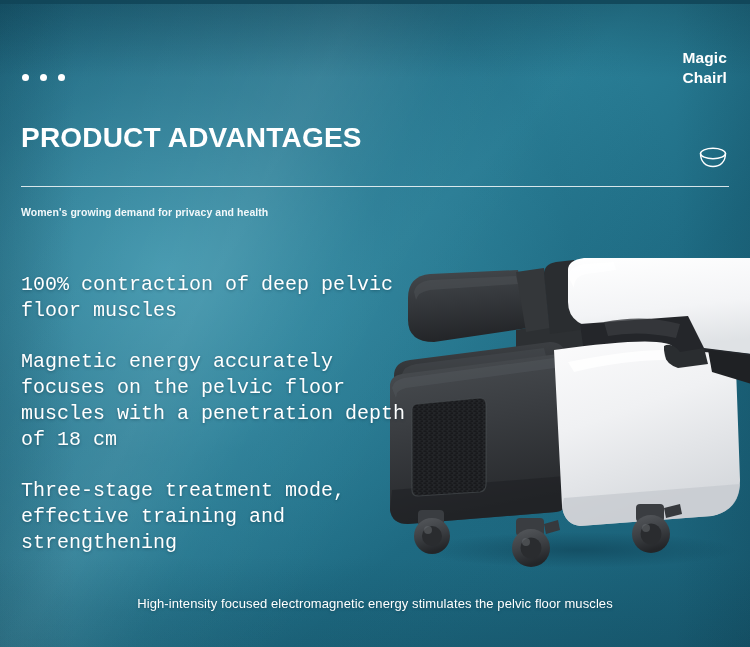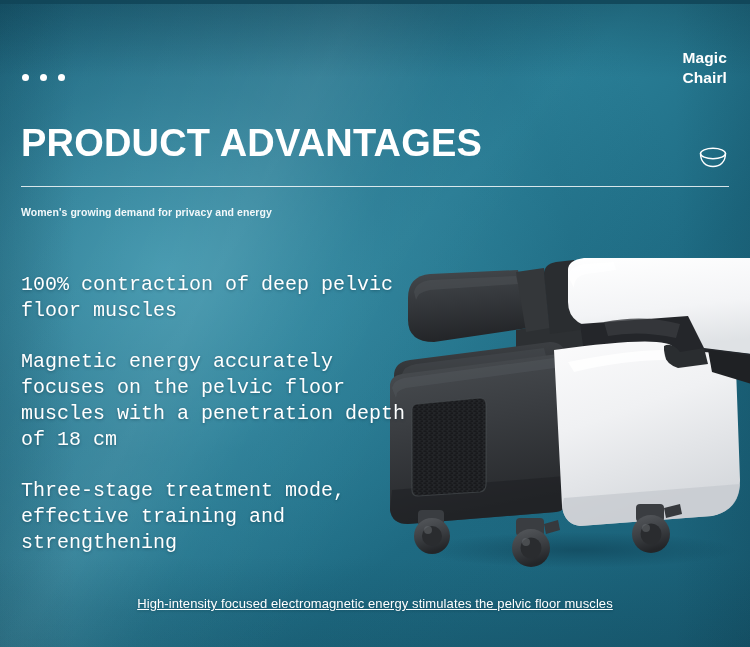--- a/index.html
+++ b/index.html
@@ -94,21 +94,21 @@
   .logo-mark {
     position: absolute;
     top: 145px; right: 20px;
     width: 34px; height: 26px;
   }
 
   .page-title {
     position: absolute;
     top: 124px; left: 21px;
     color: #ffffff;
-    font-size: 38px;
+    font-size: 28px;
     font-weight: bold;
     letter-spacing: 0.2px;
     line-height: 1;
   }
 
   .divider {
     position: absolute;
     top: 186px; left: 21px;
     width: 708px; height: 1px;
     background: rgba(255,255,255,0.82);
@@ -143,21 +143,20 @@
   
   .footer-caption {
     position: absolute;
     bottom: 36px; left: 0;
     width: 750px;
     text-align: center;
     color: #ffffff;
     font-size: 13px;
     letter-spacing: 0.1px;
     text-shadow: 0 1px 3px rgba(6,40,54,0.35);
-    text-decoration: underline;
   }
 
   
   .product {
     position: absolute;
     top: 258px;
     left: 368px;
     width: 384px;
     height: 312px;
     z-index: 4;
@@ -185,21 +184,21 @@
 
   <div class="logo-mark">
     <svg viewBox="0 0 34 26" fill="none" xmlns="http://www.w3.org/2000/svg">
       <ellipse cx="17" cy="8.5" rx="12.5" ry="5.2" stroke="#ffffff" stroke-width="1.4"></ellipse>
       <path d="M4.5 8.5 C4.5 16.5 9.5 21.5 17 21.5 C24.5 21.5 29.5 16.5 29.5 8.5" stroke="#ffffff" stroke-width="1.4" stroke-linecap="round"></path>
     </svg>
   </div>
 
   <div class="page-title">PRODUCT ADVANTAGES</div>
   <div class="divider"></div>
-  <div class="subtitle">Women's growing demand for privacy and energy</div>
+  <div class="subtitle">Women's growing demand for privacy and health</div>
 
   <div class="bullets">
     <div class="bullet">100% contraction of deep pelvic floor muscles</div>
     <div class="bullet">Magnetic energy accurately focuses on the pelvic floor muscles with a penetration depth of 18 cm</div>
     <div class="bullet">Three-stage treatment mode, effective training and strengthening</div>
   </div>
 
   <div class="product">
     <svg viewBox="0 0 384 312" xmlns="http://www.w3.org/2000/svg">
       <defs>

